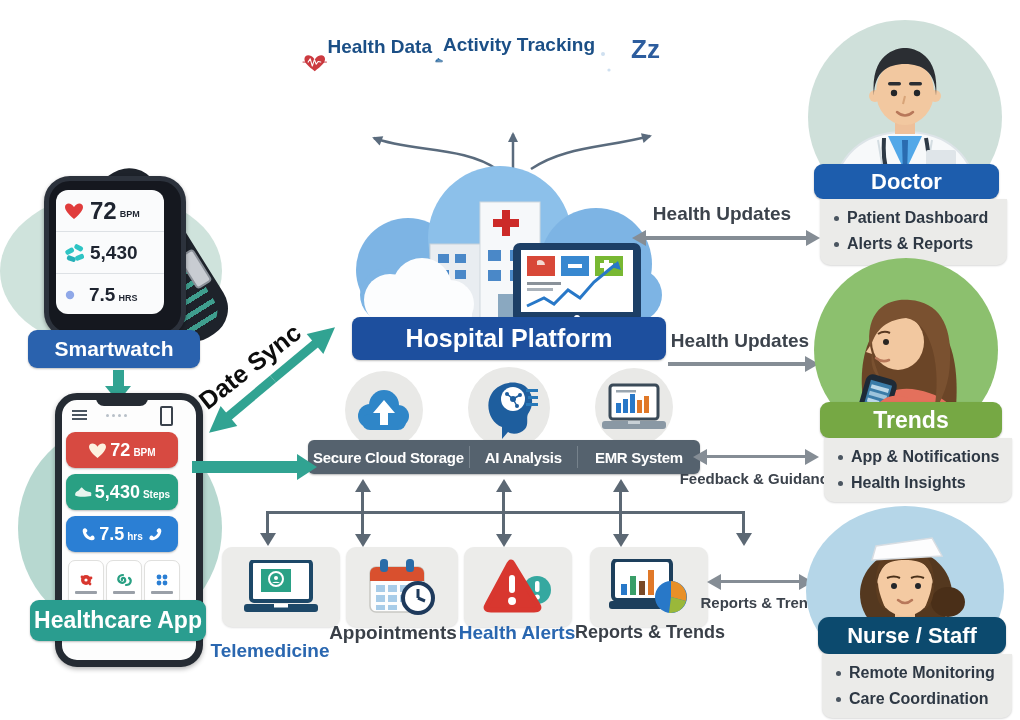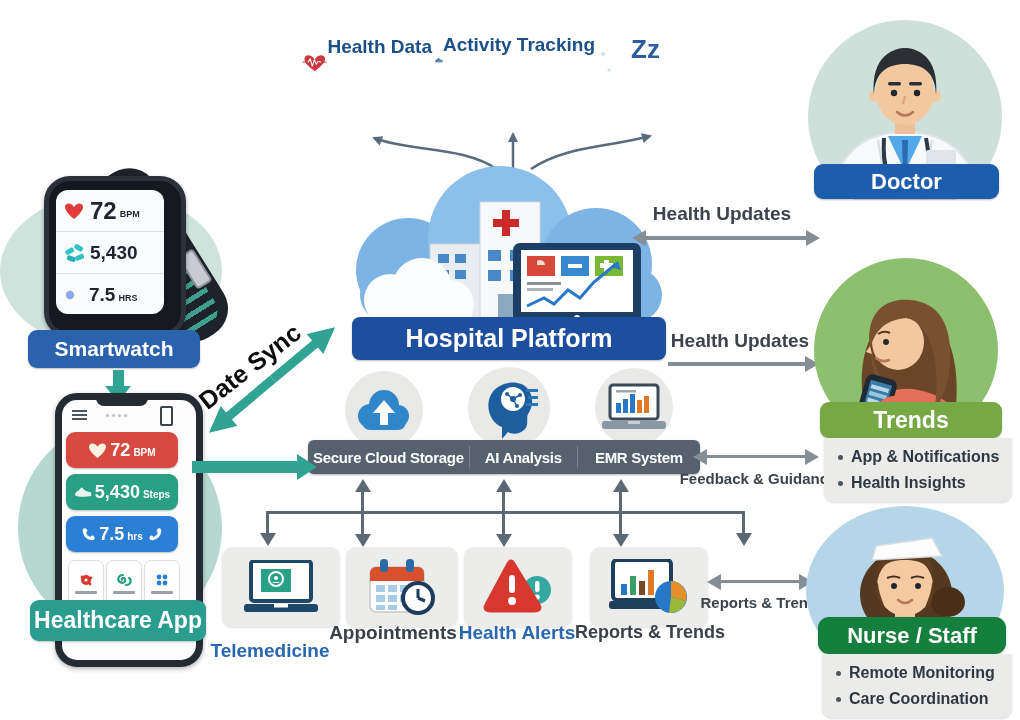--- a/index.html
+++ b/index.html
@@ -442,20 +442,30 @@
       <rect x="80" y="62" width="13" height="3.5" rx="1.7" fill="#2b2e33"></rect>
       <rect x="101" y="62" width="13" height="3.5" rx="1.7" fill="#2b2e33"></rect>
       <circle cx="86" cy="73" r="3.2" fill="#23262a"></circle>
         <circle cx="109" cy="73" r="3.2" fill="#23262a"></circle>
       <path d="M97,76 L95,84" stroke="#d8a478" stroke-width="2" fill="none"></path>
       <path d="M89,92 Q97,99 105,92" stroke="#b8785a" stroke-width="2.5" fill="none" stroke-linecap="round"></path>
       <rect x="118" y="130" width="30" height="20" rx="2" fill="#dfe5e9"></rect>
     </g>
   </svg>
   <div class="lblbar" style="left:814px;top:164px;width:185px;height:35px;background:#1d5dad;font-size:22px;">Doctor</div>
+  <div class="role-info" style="left:820px;top:199px;width:177px;height:56px;">
+    <div class="row">
+        <span class="dot"></span>
+        <span class="txt">Patient Dashboard</span>
+      </div>
+    <div class="row">
+        <span class="dot"></span>
+        <span class="txt">Alerts &amp; Reports</span>
+      </div>
+  </div>
 
   <svg class="abs" style="left:812px;top:258px;" width="188" height="182" viewBox="0 0 188 182">
     <defs>
         <clipPath id="patclip">
           <circle cx="94" cy="92" r="92"></circle>
         </clipPath>
       </defs>
     <circle cx="94" cy="92" r="92" fill="#8cc06e"></circle>
     <g clip-path="url(#patclip)">
       <path d="M60,182 C40,120 48,62 95,52 C142,58 152,110 140,182 Z" fill="#6b4527"></path>
@@ -511,21 +521,21 @@
       <path d="M70,80 C70,94 74,100 80,104 C74,90 72,82 72,76 Z" fill="#5e3d20"></path>
       <path d="M128,80 C128,94 124,100 118,104 C124,90 126,82 126,76 Z" fill="#5e3d20"></path>
       <polygon points="70,40 126,32 136,50 66,54" fill="#fdfdfe" stroke="#d8dde2" stroke-width="1.5"></polygon>
       <circle cx="88" cy="80" r="3" fill="#23262a"></circle>
         <circle cx="112" cy="80" r="3" fill="#23262a"></circle>
       <path d="M81,72 Q88,69 94,72" stroke="#4a311a" stroke-width="2" fill="none"></path>
       <path d="M105,72 Q111,69 118,72" stroke="#4a311a" stroke-width="2" fill="none"></path>
       <path d="M92,94 Q99,100 106,94" stroke="#b8785a" stroke-width="2.5" fill="none" stroke-linecap="round"></path>
     </g>
   </svg>
-  <div class="lblbar" style="left:818px;top:617px;width:188px;height:37px;background:#15803d;font-size:22px;border-radius:11px;">Nurse / Staff</div>
+  <div class="lblbar" style="left:818px;top:617px;width:188px;height:37px;background:#0c4a6e;font-size:22px;border-radius:11px;">Nurse / Staff</div>
   <div class="role-info" style="left:822px;top:654px;width:180px;height:54px;">
     <div class="row">
         <span class="dot"></span>
         <span class="txt">Remote Monitoring</span>
       </div>
     <div class="row">
         <span class="dot"></span>
         <span class="txt">Care Coordination</span>
       </div>
   </div>

